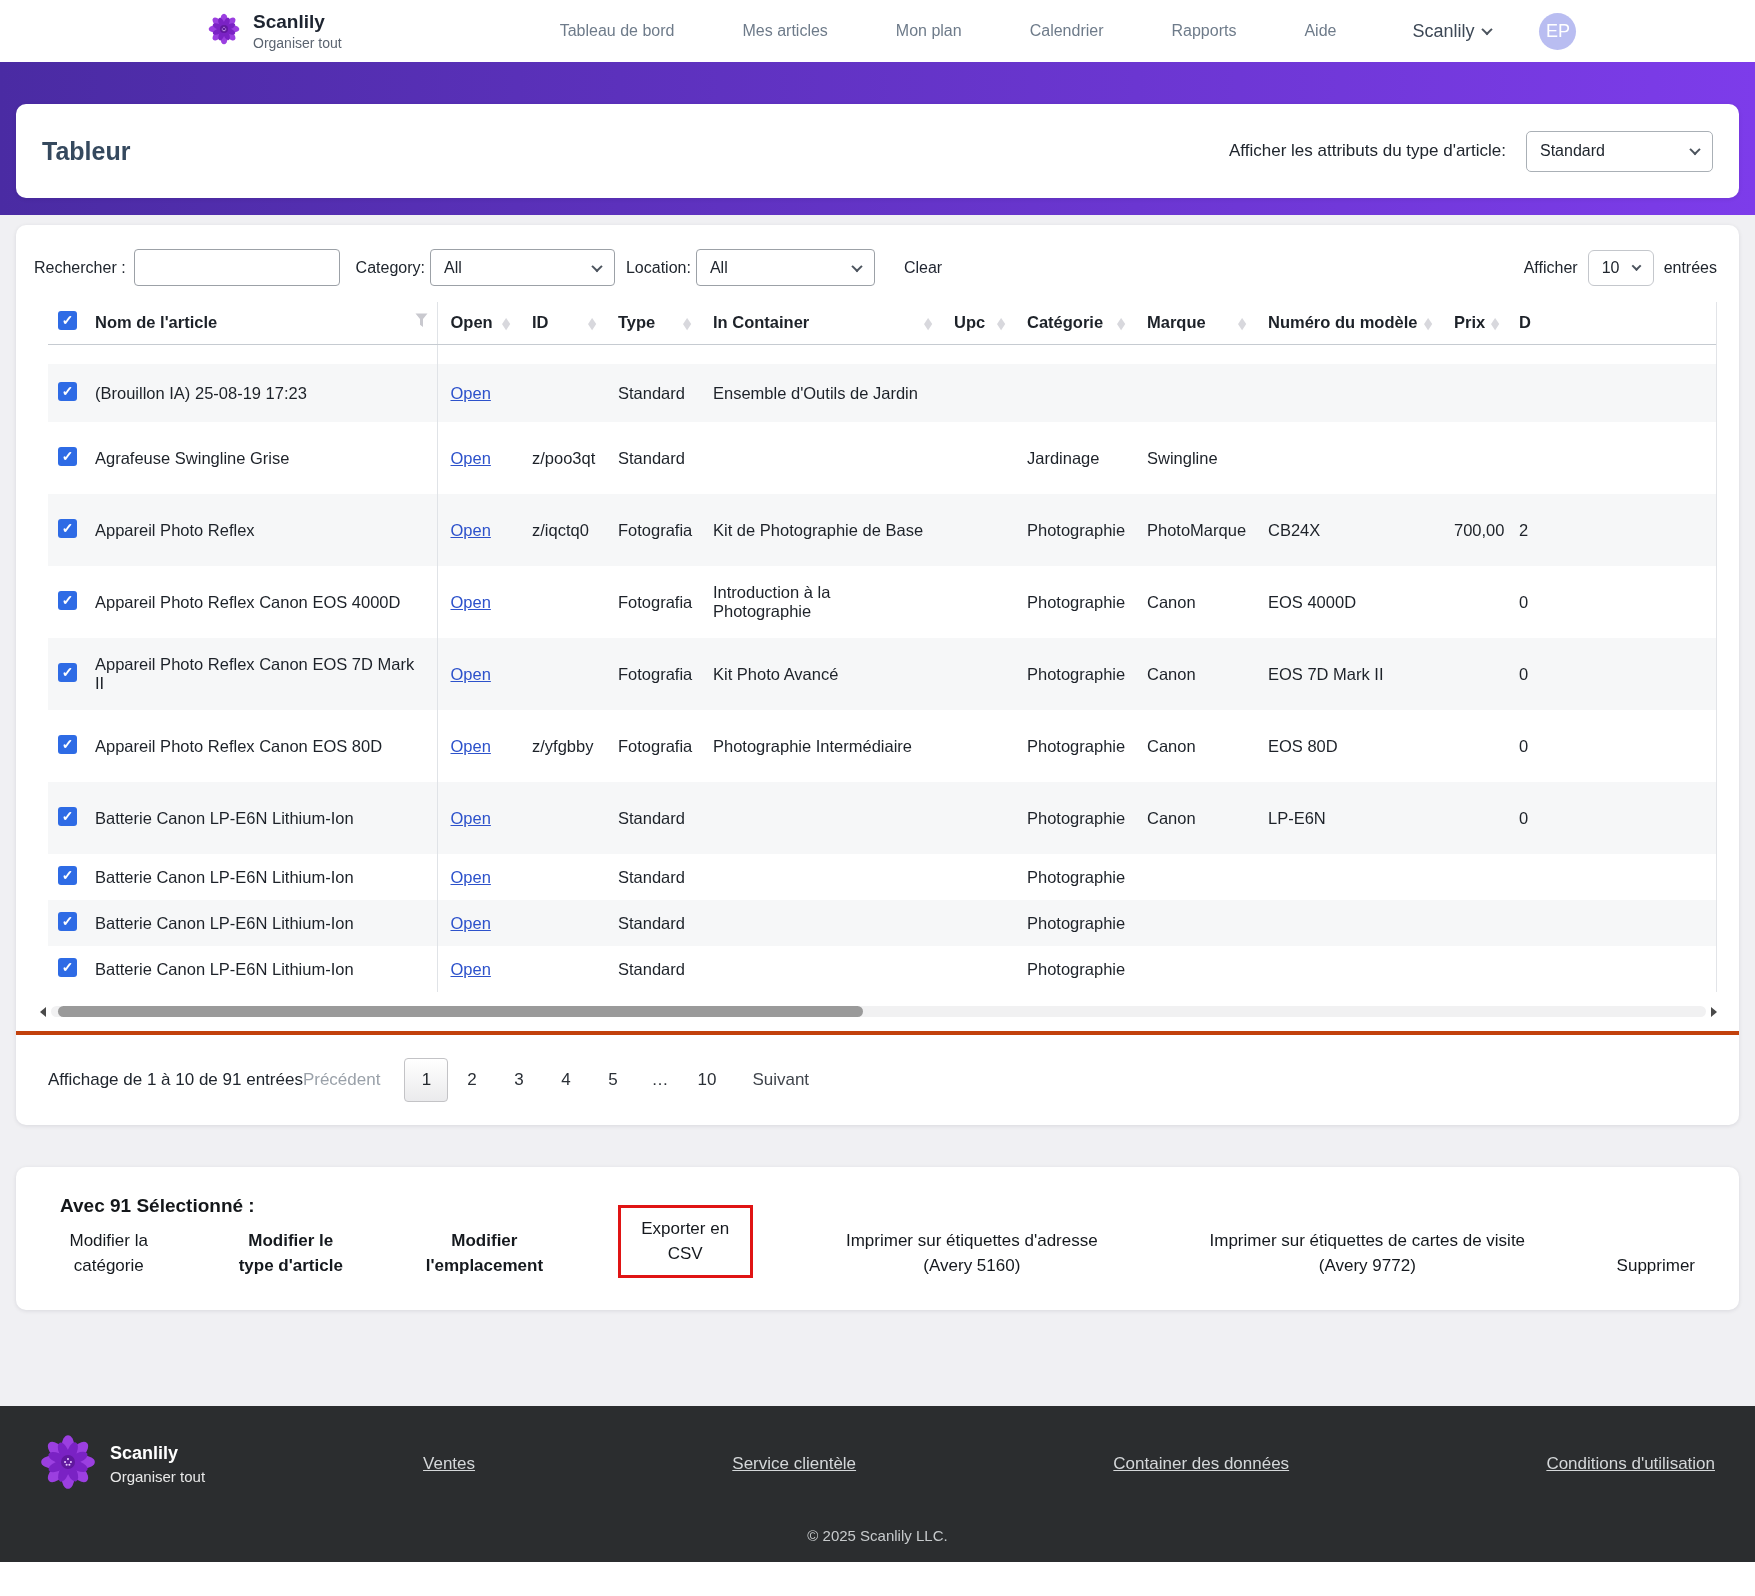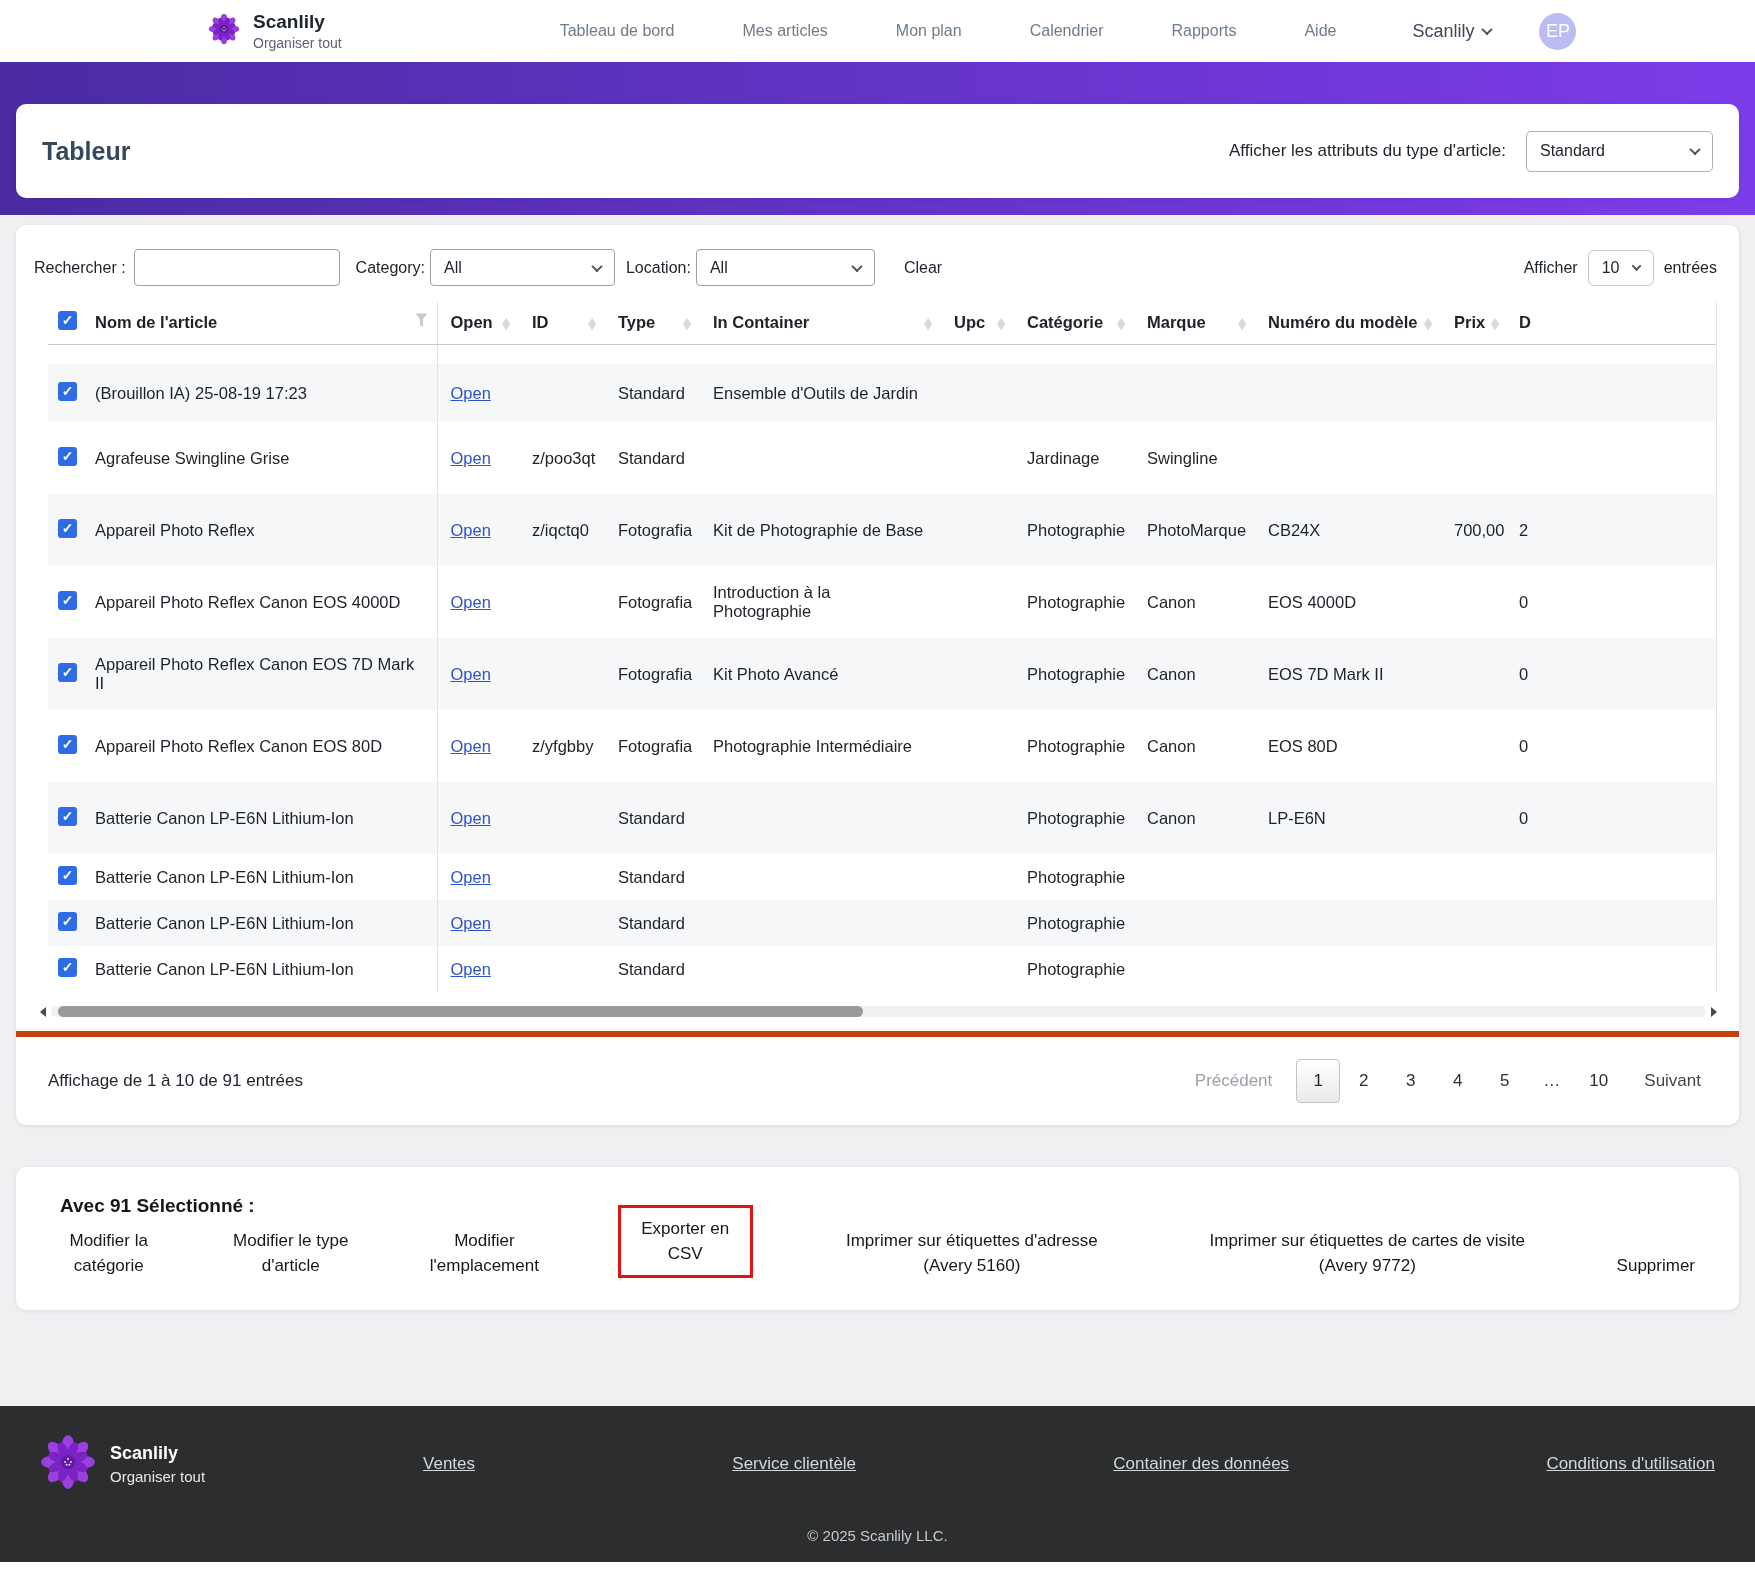--- a/index.html
+++ b/index.html
@@ -85,34 +85,34 @@
 
   
   .hscroll { margin: 14px 22px 0 24px; display: flex; align-items: center; gap: 5px; }
   .hs-arrow { width: 0; height: 0; border-top: 5px solid transparent; border-bottom: 5px solid transparent; cursor: pointer; }
   .hs-left  { border-right: 6px solid #4a4a4a; }
   .hs-right { border-left: 6px solid #4a4a4a; }
   .hs-track { flex: 1; height: 11px; background: #f1f1f2; border-radius: 6px; position: relative; }
   .hs-thumb { position: absolute; left: 7px; top: 0; width: 805px; height: 11px; background: #9a9a9a; border-radius: 6px; cursor: grab; }
 
   
-  .pg { border-top: 6px solid #c2410c; margin-top: 14px; height: 94px; display: flex; align-items: center; justify-content: space-between; padding: 0 38px 0 32px; }
+  .pg { border-top: 4px solid #c2410c; margin-top: 14px; height: 94px; display: flex; align-items: center; justify-content: flex-start; padding: 0 38px 0 32px; }
   .pg-summary { font-size: 17px; color: #20262e; }
   .pager { display: flex; align-items: center; }
   .pg-prev { color: #9aa1a9; font-size: 17px; margin-right: 24px; }
   .pg-current { width: 44px; height: 44px; border: 1px solid #c3c3c6; border-radius: 4px; background: linear-gradient(#ffffff, #eaeaec); display: flex; align-items: center; justify-content: center; font-size: 17px; color: #23272d; }
   .pg-num { width: 47px; text-align: center; font-size: 17px; color: #2a2f36; text-decoration: none; }
   .pg-next { color: #40454c; font-size: 17px; margin-left: 22px; }
 
   
   .actions-card { margin-top: 42px; padding: 28px 44px 32px; }
   .actions-heading { font-size: 19px; font-weight: bold; color: #14171a; }
   .action-row { display: flex; align-items: flex-end; gap: 73px; }
   .action-link { font-size: 17px; line-height: 1.45; color: #15191e; text-align: center; display: inline-block; }
-  .w105 { width: 105px; } .w130 { width: 130px; } .w315 { width: 315px; } .w380 { width: 380px; }
+  .w105 { width: 105px; } .w130 { width: 130px; font-weight: bold; } .w315 { width: 315px; } .w380 { width: 380px; }
   .hl { border: 3px solid #e01414; padding: 9px 12px; margin-top: -12px; }
 
   
   .footer { background: #2b2d2f; height: 156px; padding: 0 40px; position: relative; }
   .f-top { display: flex; align-items: center; padding-top: 28px; }
   .f-brand { display: flex; align-items: center; gap: 14px; }
   .f-brand-name { font-size: 18px; font-weight: bold; color: #ffffff; }
   .f-brand-tag { font-size: 15px; color: #e8e8e8; margin-top: 4px; }
   .f-links { flex: 1; display: flex; justify-content: space-between; margin-left: 218px; }
   .f-link { font-size: 17px; color: #d4d7d9; text-decoration: underline; }

